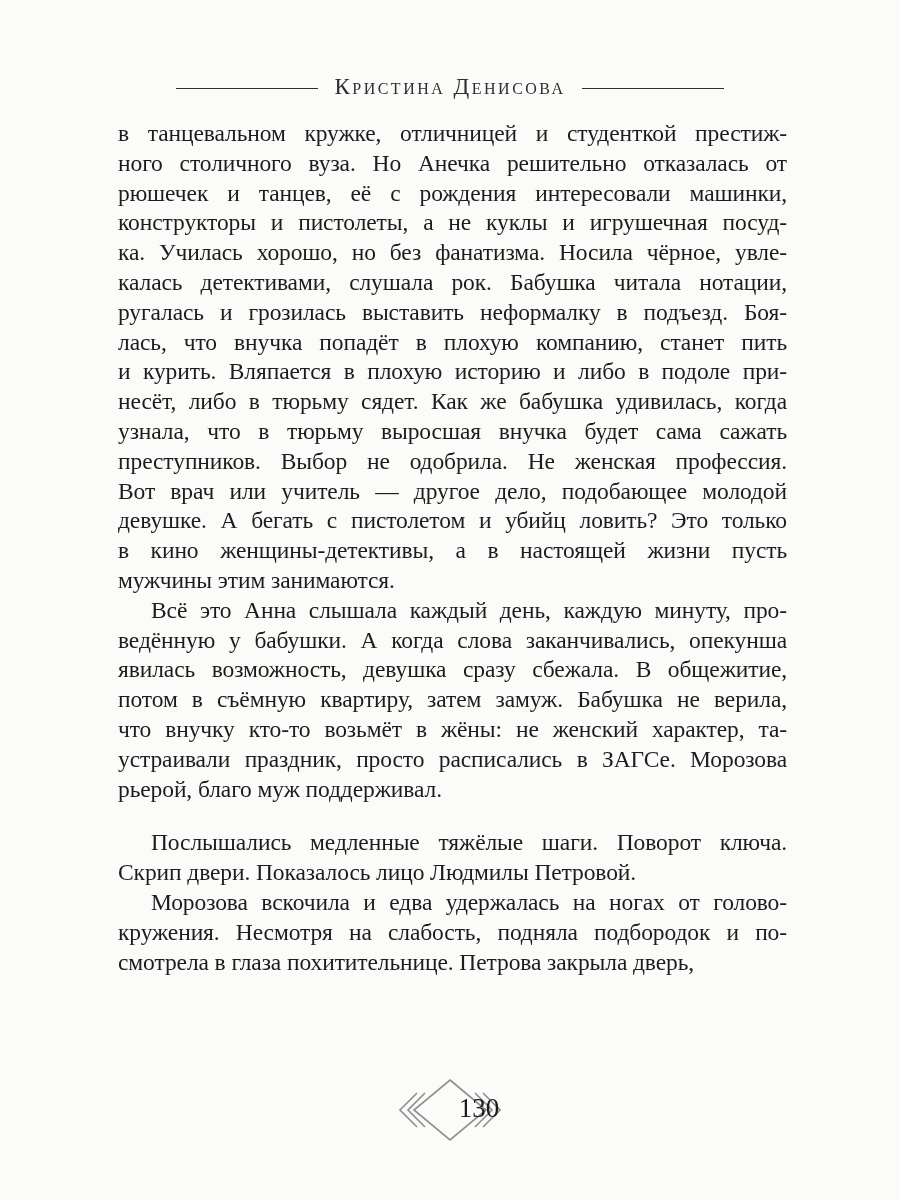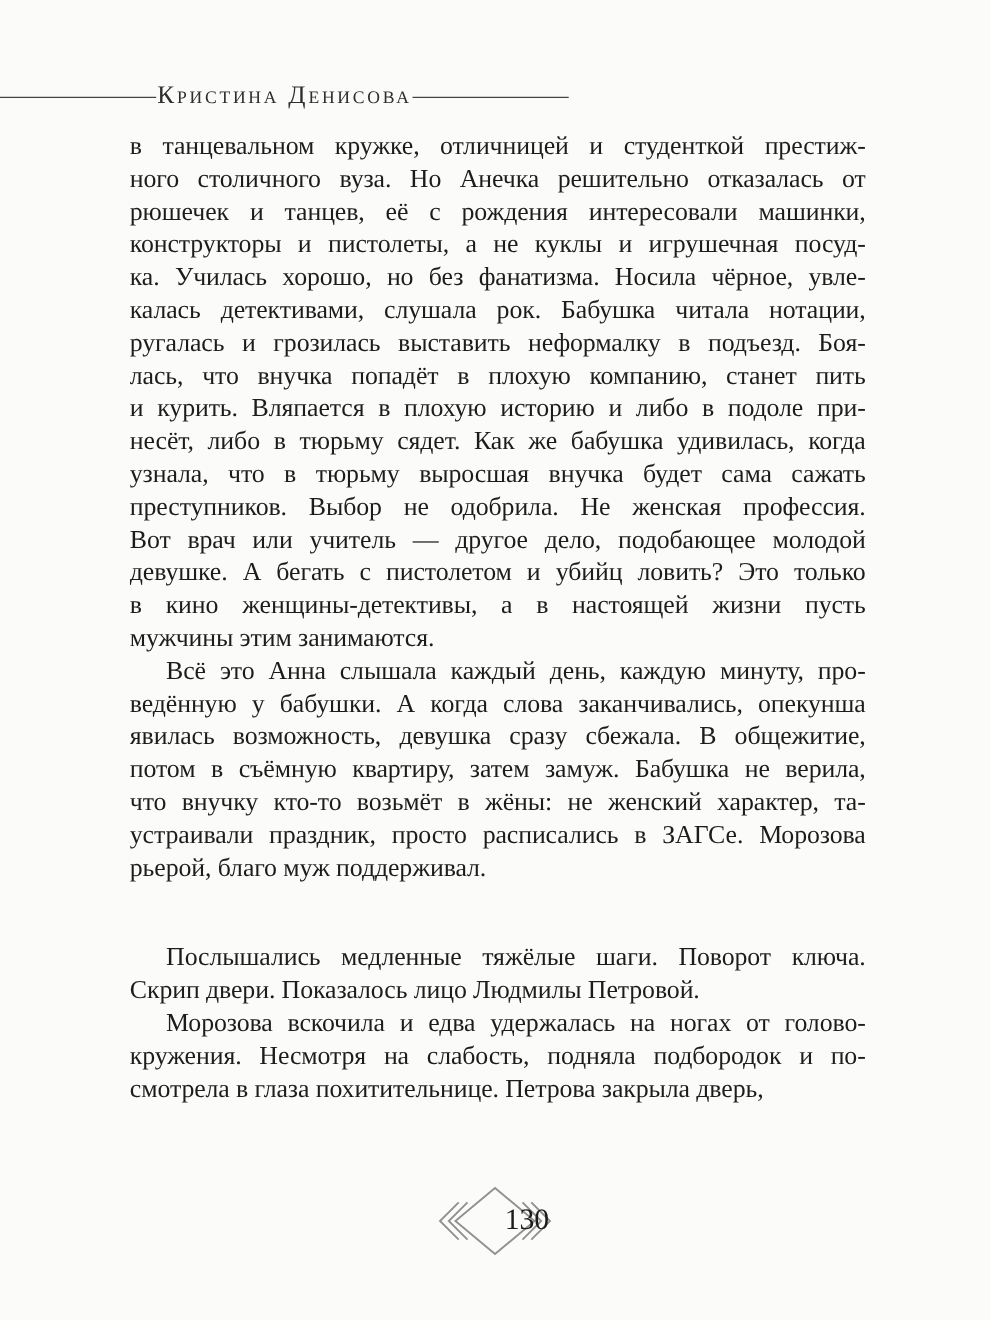--- a/index.html
+++ b/index.html
@@ -20,21 +20,22 @@
   }
 
   
   .running-header {
     position: absolute;
     top: 74px;
     left: 0;
     right: 0;
     display: flex;
     align-items: center;
-    gap: 1px;
+    justify-content: center;
+    gap: 16px;
   }
   .header-rule {
     width: 142px;
     height: 1.6px;
     background: var(--header-ink, #2e2e2e);
     margin-top: 3px;
   }
   .author-name {
     font-variant: small-caps;
     font-size: 23px;
@@ -60,21 +61,21 @@
     text-align-last: justify;
     letter-spacing: -0.1px;
   }
   .line.end {
     text-align-last: left;
   }
   .line.indent {
     text-indent: 33px;
   }
   .line.break-before {
-    margin-top: 52px;
+    margin-top: 24px;
   }
 
   
   .page-footer {
     position: absolute;
     top: 1077px;
     left: 0;
     right: 0;
     display: flex;
     justify-content: center;

